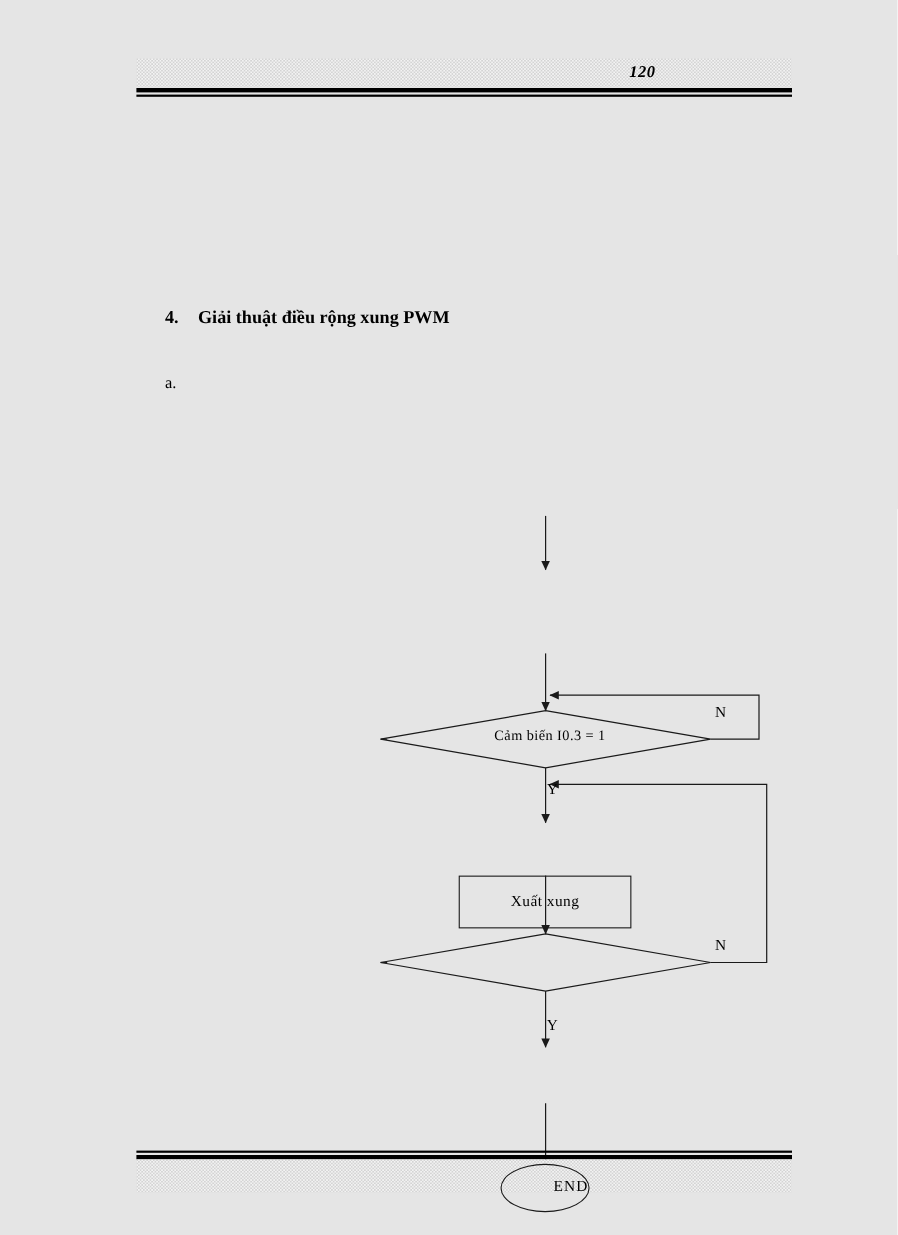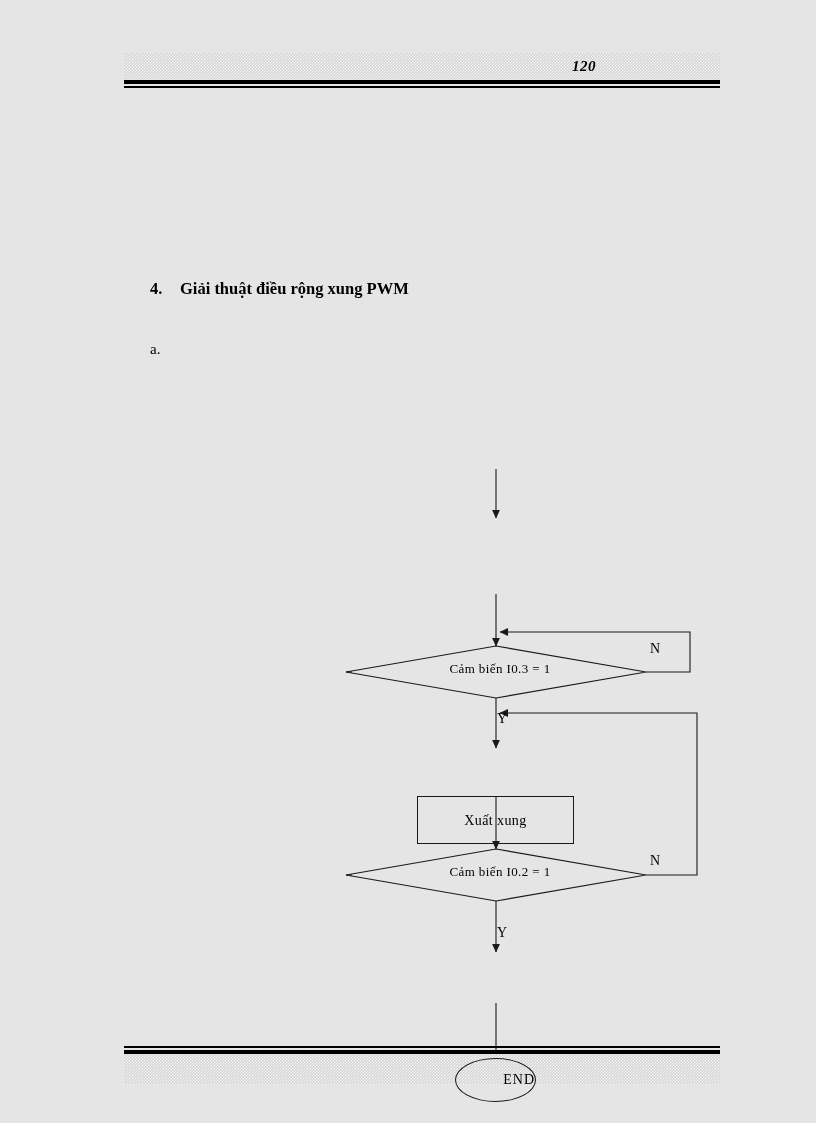--- a/index.html
+++ b/index.html
@@ -200,21 +200,20 @@
   </svg>
 
 
 
   <div class="diamond-label" id="label-cond1">Cảm biến I0.3 = 1</div>
 
   <div class="node" id="node-pulse-out">
     <span>Xuất xung</span>
   </div>
 
-  <div class="diamond-label" id="label-cond2">Cảm biến I0.2 = 1</div>
 
 
   <div class="rule" id="footer-rule-thin"></div>
   <div class="rule" id="footer-rule-thick"></div>
   <div class="band" id="footer-band"></div>
 
   <div id="node-end">
     <span>END</span>
   </div>
 

